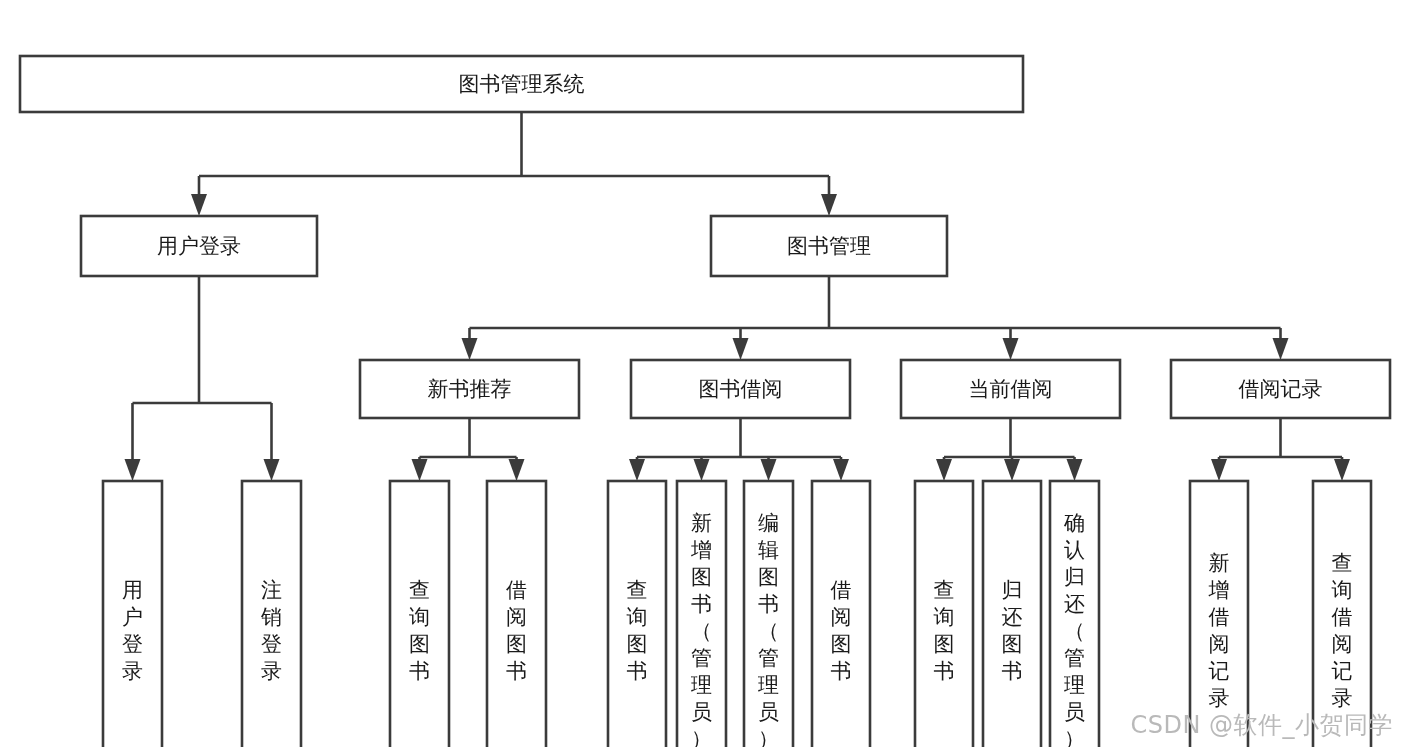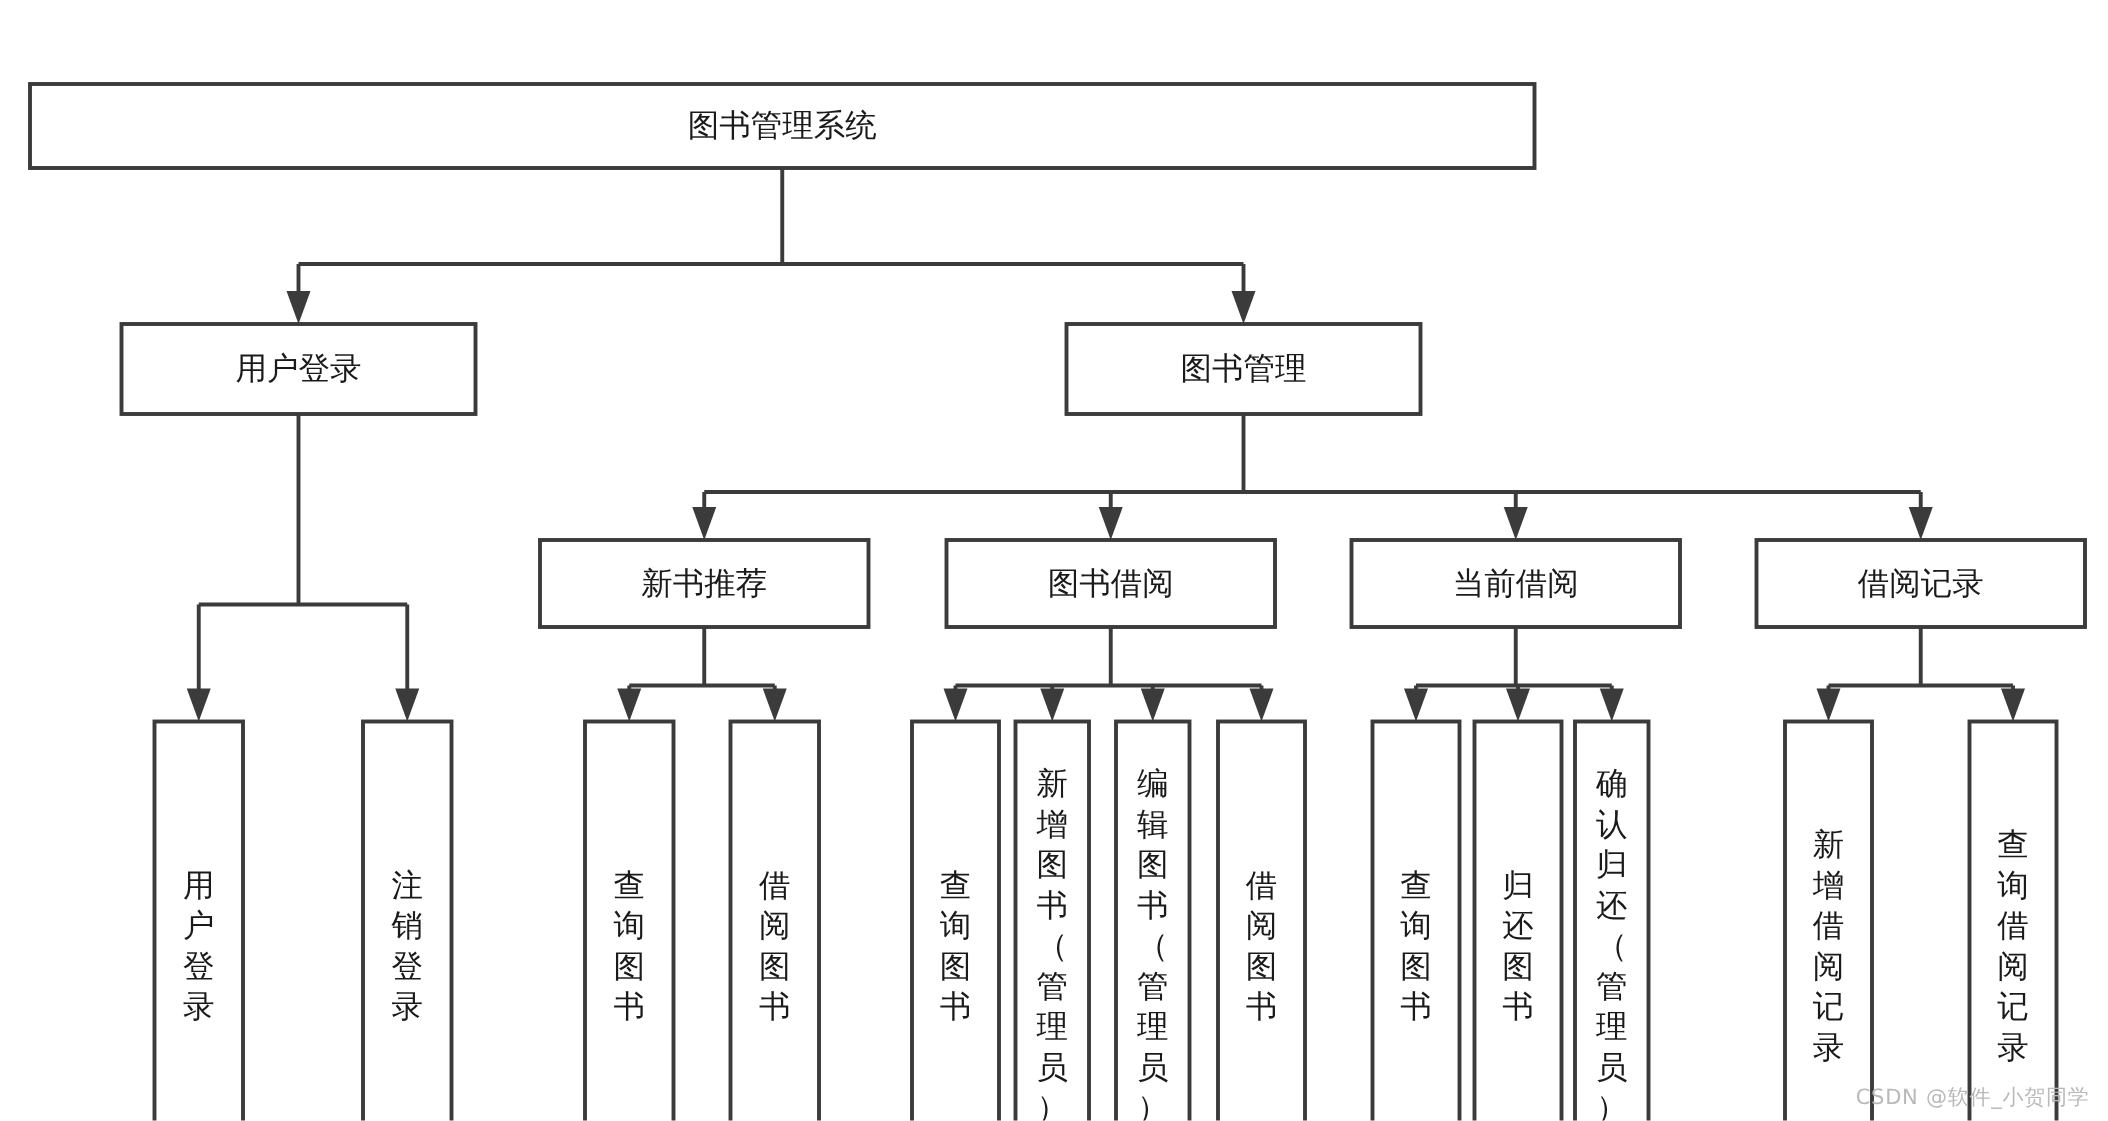--- a/index.html
+++ b/index.html
@@ -49,21 +49,21 @@
     font-family: "DejaVu Sans", "Liberation Sans", sans-serif;
     font-size: 21px;
     fill: #1a1a1a;
     text-anchor: middle;
   }
   .watermark {
     position: absolute;
     right: 12px;
     bottom: 6px;
     font-family: "DejaVu Sans", "Liberation Sans", sans-serif;
-    font-size: 14px;
+    font-size: 24px;
     color: #b9b9b9;
     white-space: nowrap;
     letter-spacing: 0.5px;
     pointer-events: none;
   }
 </style>
 </head>
 <body>
 
 <div id="diagram-root">

